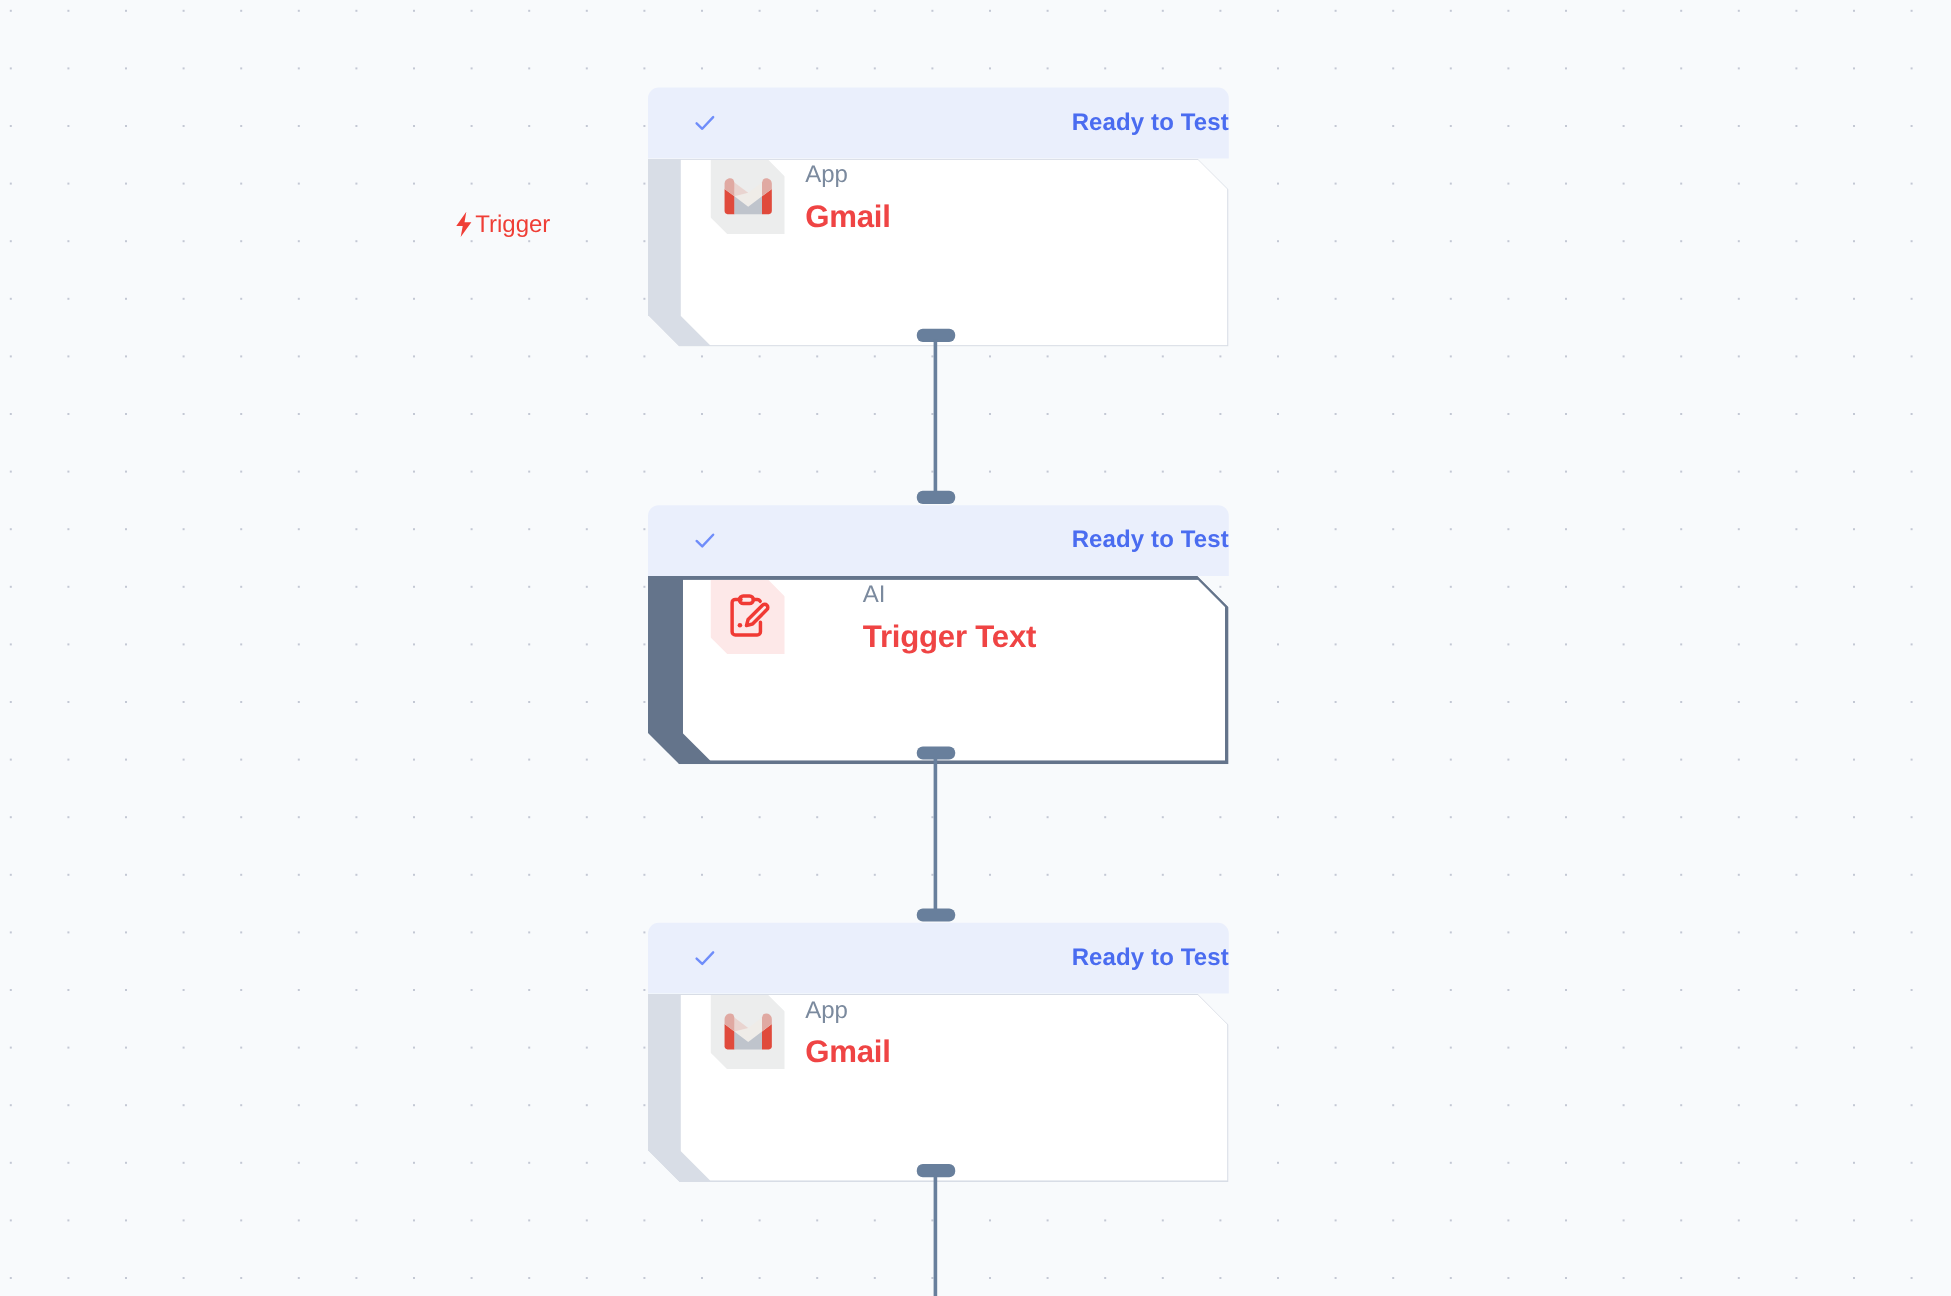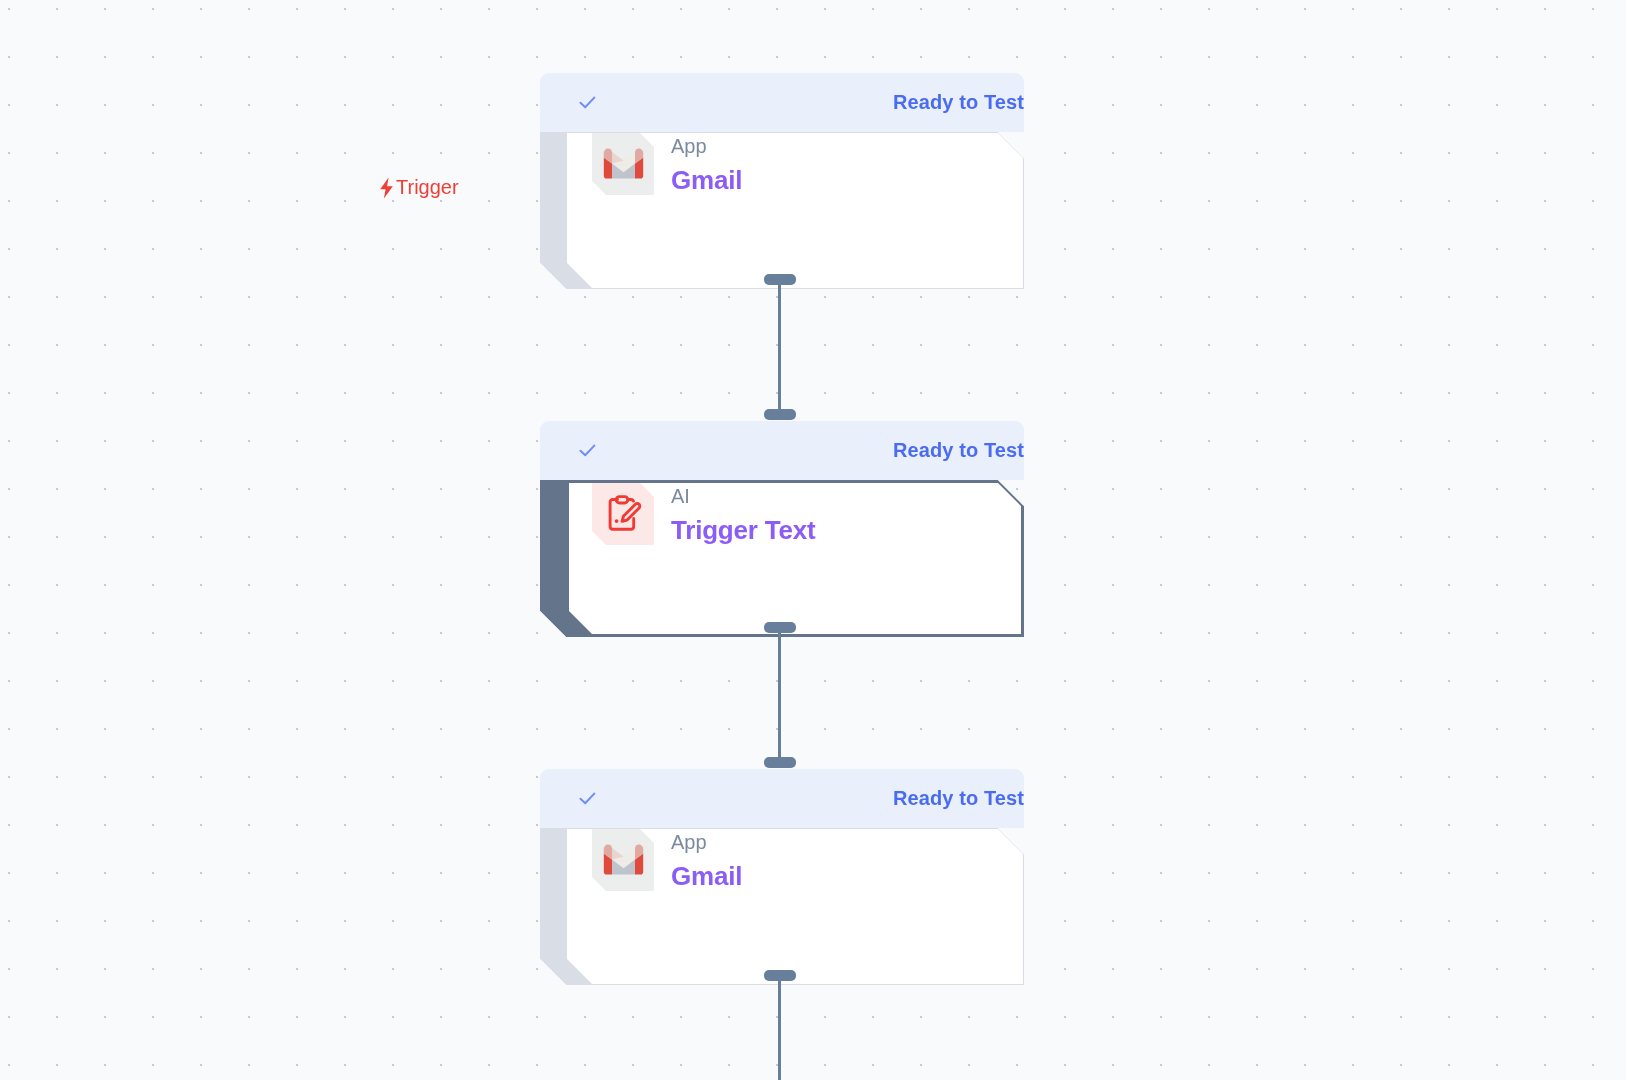--- a/index.html
+++ b/index.html
@@ -24,21 +24,21 @@
     background-size: 48px 48px;
     background-position: 33px 33px;
   }
 
   
   #trigger-label {
     position: absolute;
     left: 378px;
     top: 176px;
     display: flex;
-    align-items: flex-end;
+    align-items: flex-start;
     gap: 1px;
     color: #ef3e36;
     font-size: 20px;
     font-weight: 400;
     white-space: nowrap;
   }
   #trigger-label .bolt {
     display: inline-block;
     width: 17px;
     height: 22px;
@@ -118,20 +118,21 @@
 
   
   .node.selected .node-card-shadow { background: #64748b; }
   .node.selected .node-card-inner {
     width: calc(100% - 6px);
     height: 151px;
     margin: 3px;
     -webkit-clip-path: polygon(0 0, calc(100% - 23px) 0, 100% 23px, 100% 100%, 23px 100%, 0 calc(100% - 23px));
     clip-path: polygon(0 0, calc(100% - 23px) 0, 100% 23px, 100% 100%, 23px 100%, 0 calc(100% - 23px));
     padding-left: 23px;
+    gap: 48px;
   }
 
   
   .app-icon {
     width: 62px;
     height: 62px;
     flex: 0 0 auto;
     margin-right: 17px;
     -webkit-clip-path: polygon(0 0, calc(100% - 14px) 0, 100% 14px, 100% 100%, 14px 100%, 0 calc(100% - 14px));
     clip-path: polygon(0 0, calc(100% - 14px) 0, 100% 14px, 100% 100%, 14px 100%, 0 calc(100% - 14px));
@@ -149,21 +150,21 @@
     min-width: 0;
   }
   .node-kind {
     color: #7b8a9e;
     font-size: 20px;
     font-weight: 400;
     line-height: 26px;
     margin-bottom: 5px;
   }
   .node-title {
-    color: #8b5cf6;
+    color: #ef4444;
     font-size: 26px;
     font-weight: 700;
     line-height: 32px;
     letter-spacing: -0.2px;
     white-space: nowrap;
   }
 
   
   .connector {
     position: absolute;

